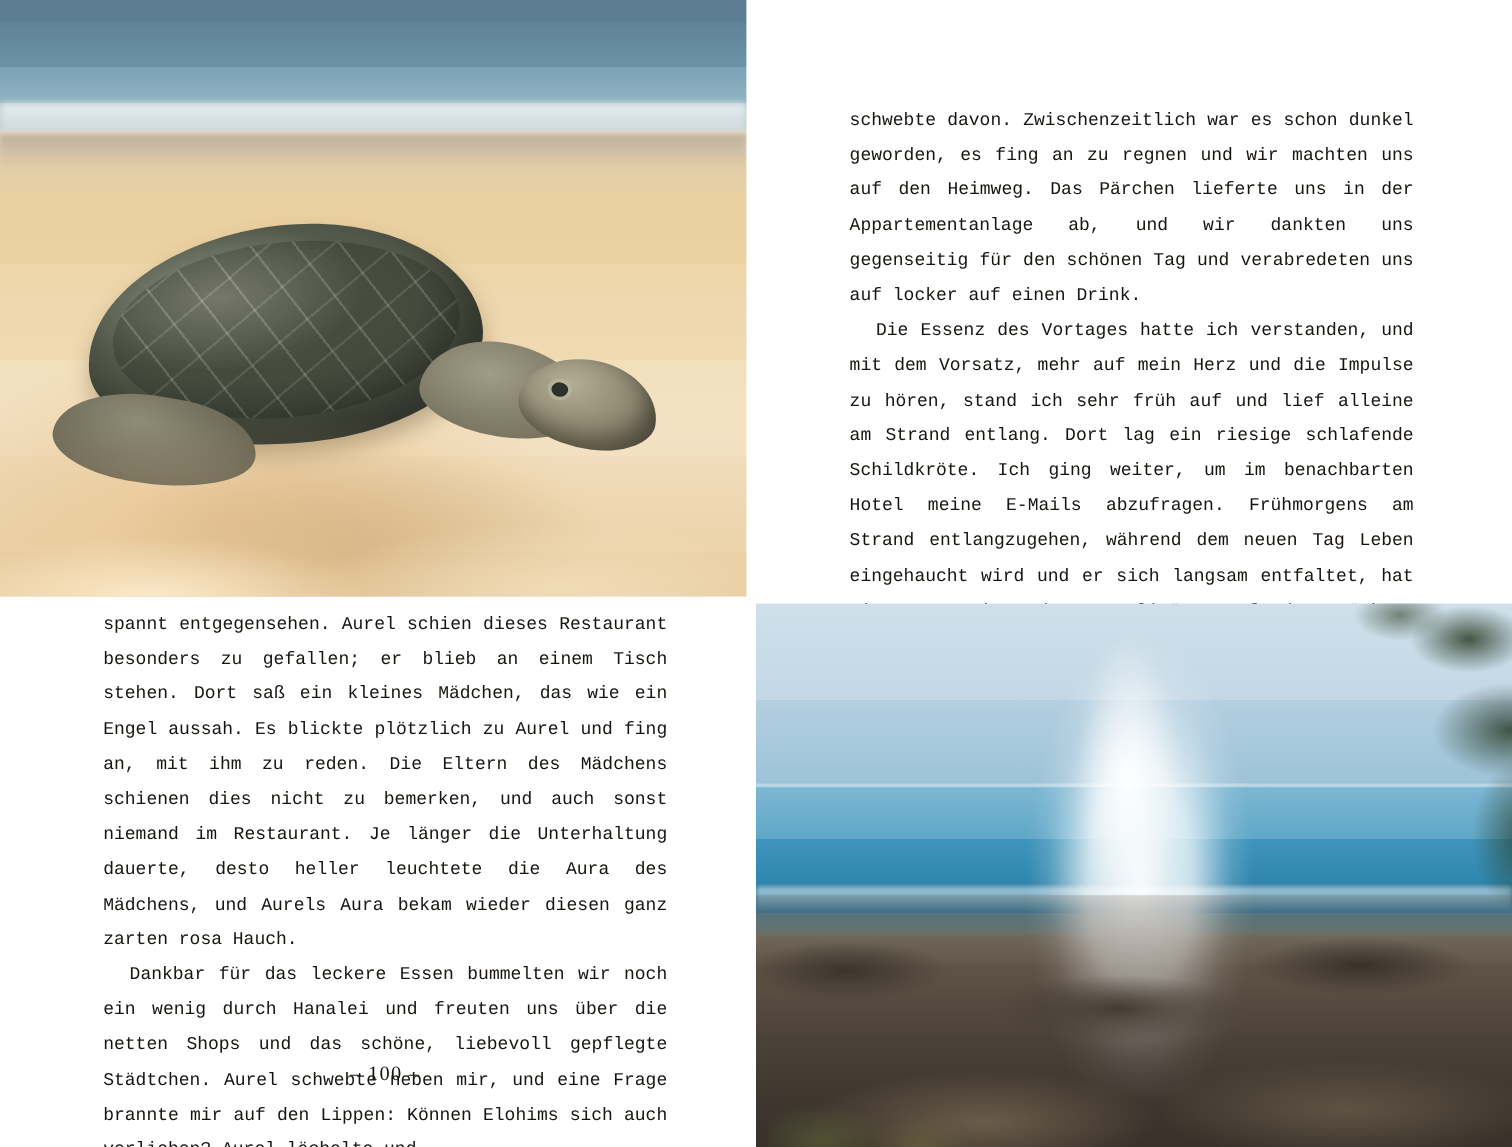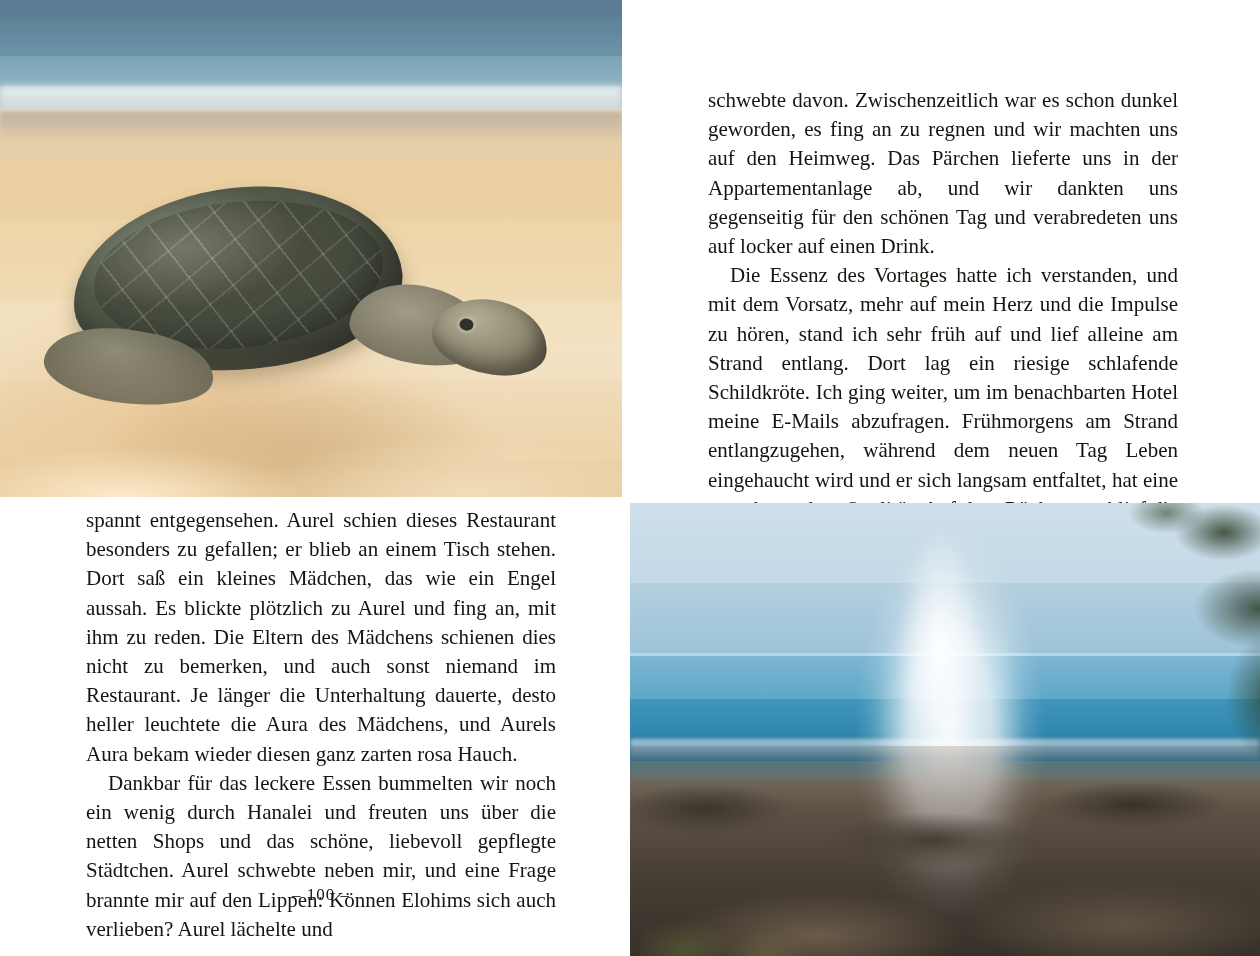--- a/index.html
+++ b/index.html
@@ -222,22 +222,22 @@
     left: 0; right: 0;
     top: 236px;
     height: 22px;
     background: linear-gradient(to bottom, rgba(255,255,255,0.6), rgba(255,255,255,0));
     filter: blur(2px);
   }
 
   
   .text-col {
     position: absolute;
-    font-family: Liberation Serif, serif;
-    font-size: 21px;
+    font-family: Liberation Mono, monospace;
+    font-size: 15px;
     line-height: 29.2px;
     color: #17140f;
     text-align: justify;
     text-justify: inter-word;
     hyphens: manual;
   }
   .text-right-top {
     left: 708px;
     top: 86px;
     width: 470px;

